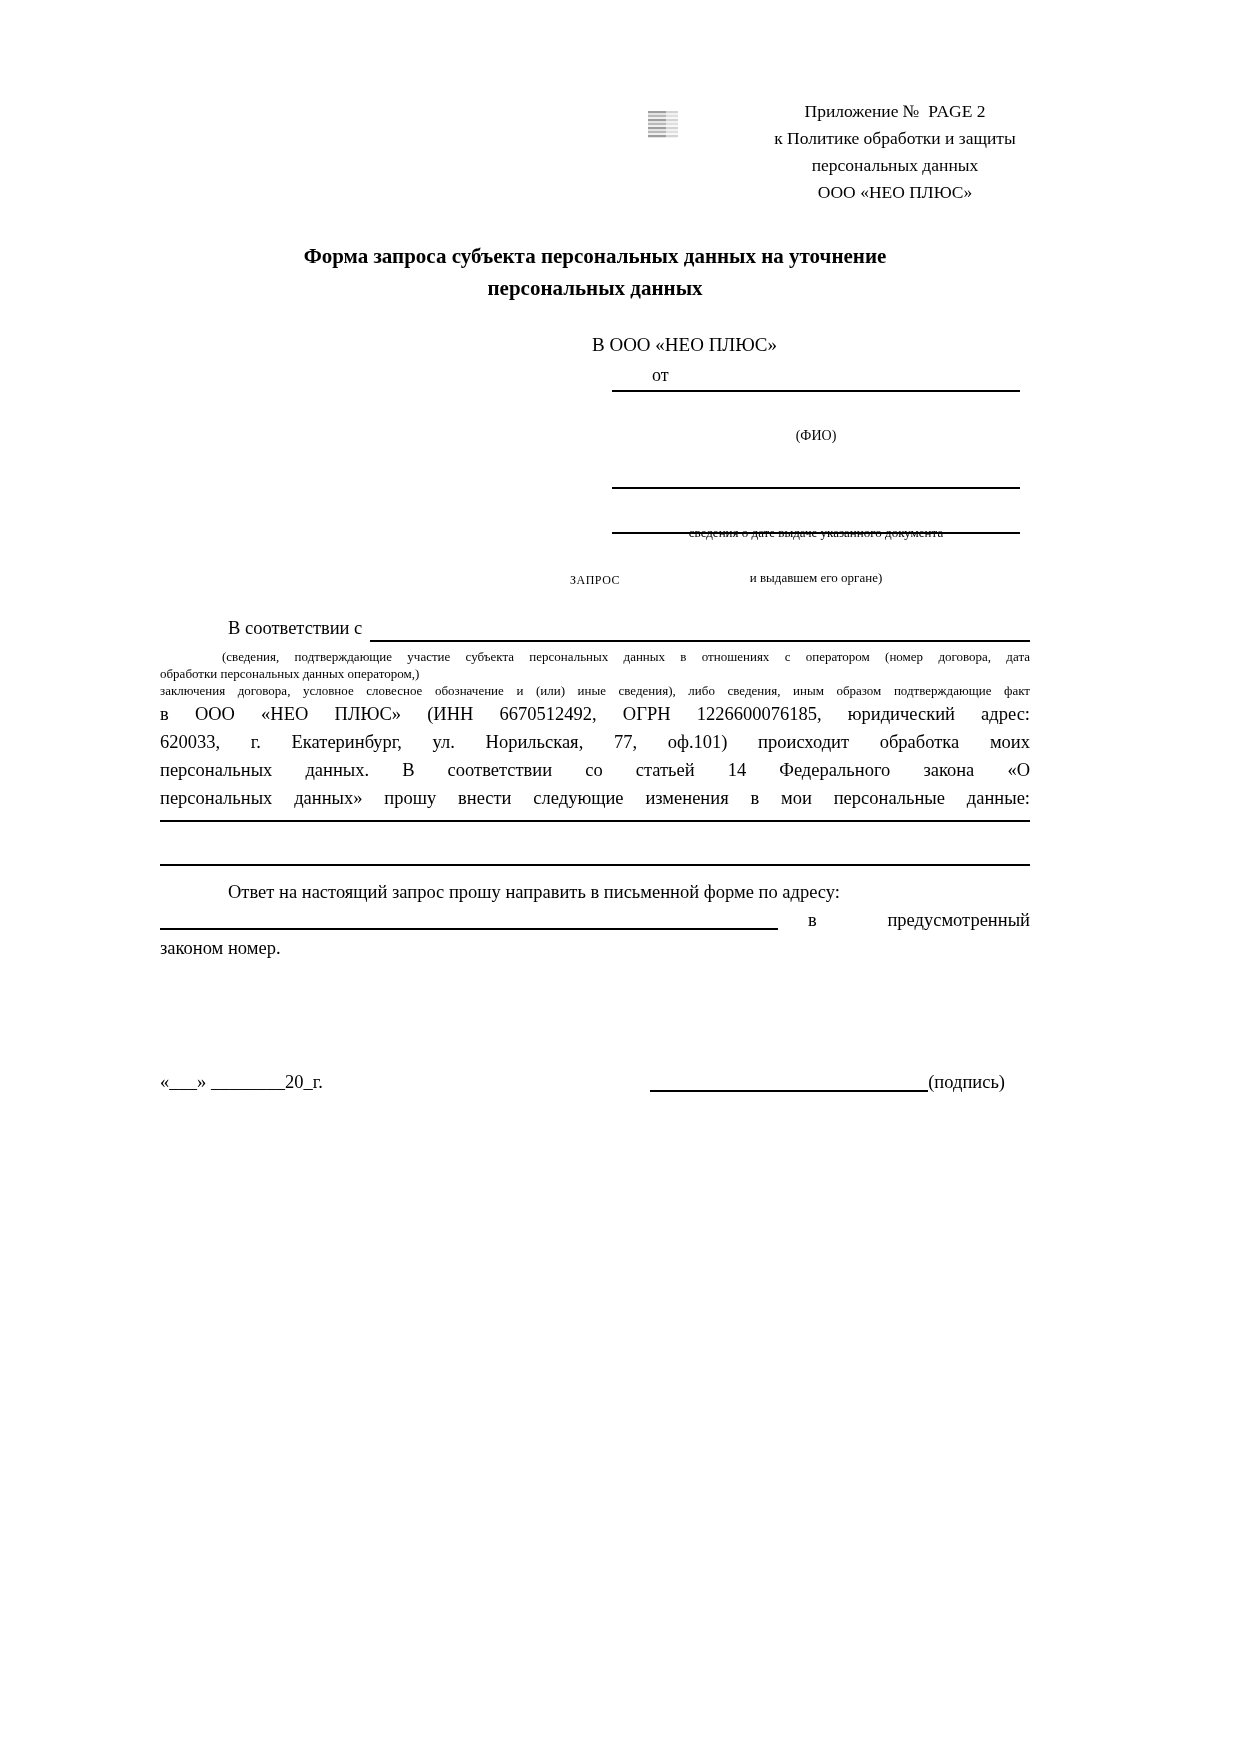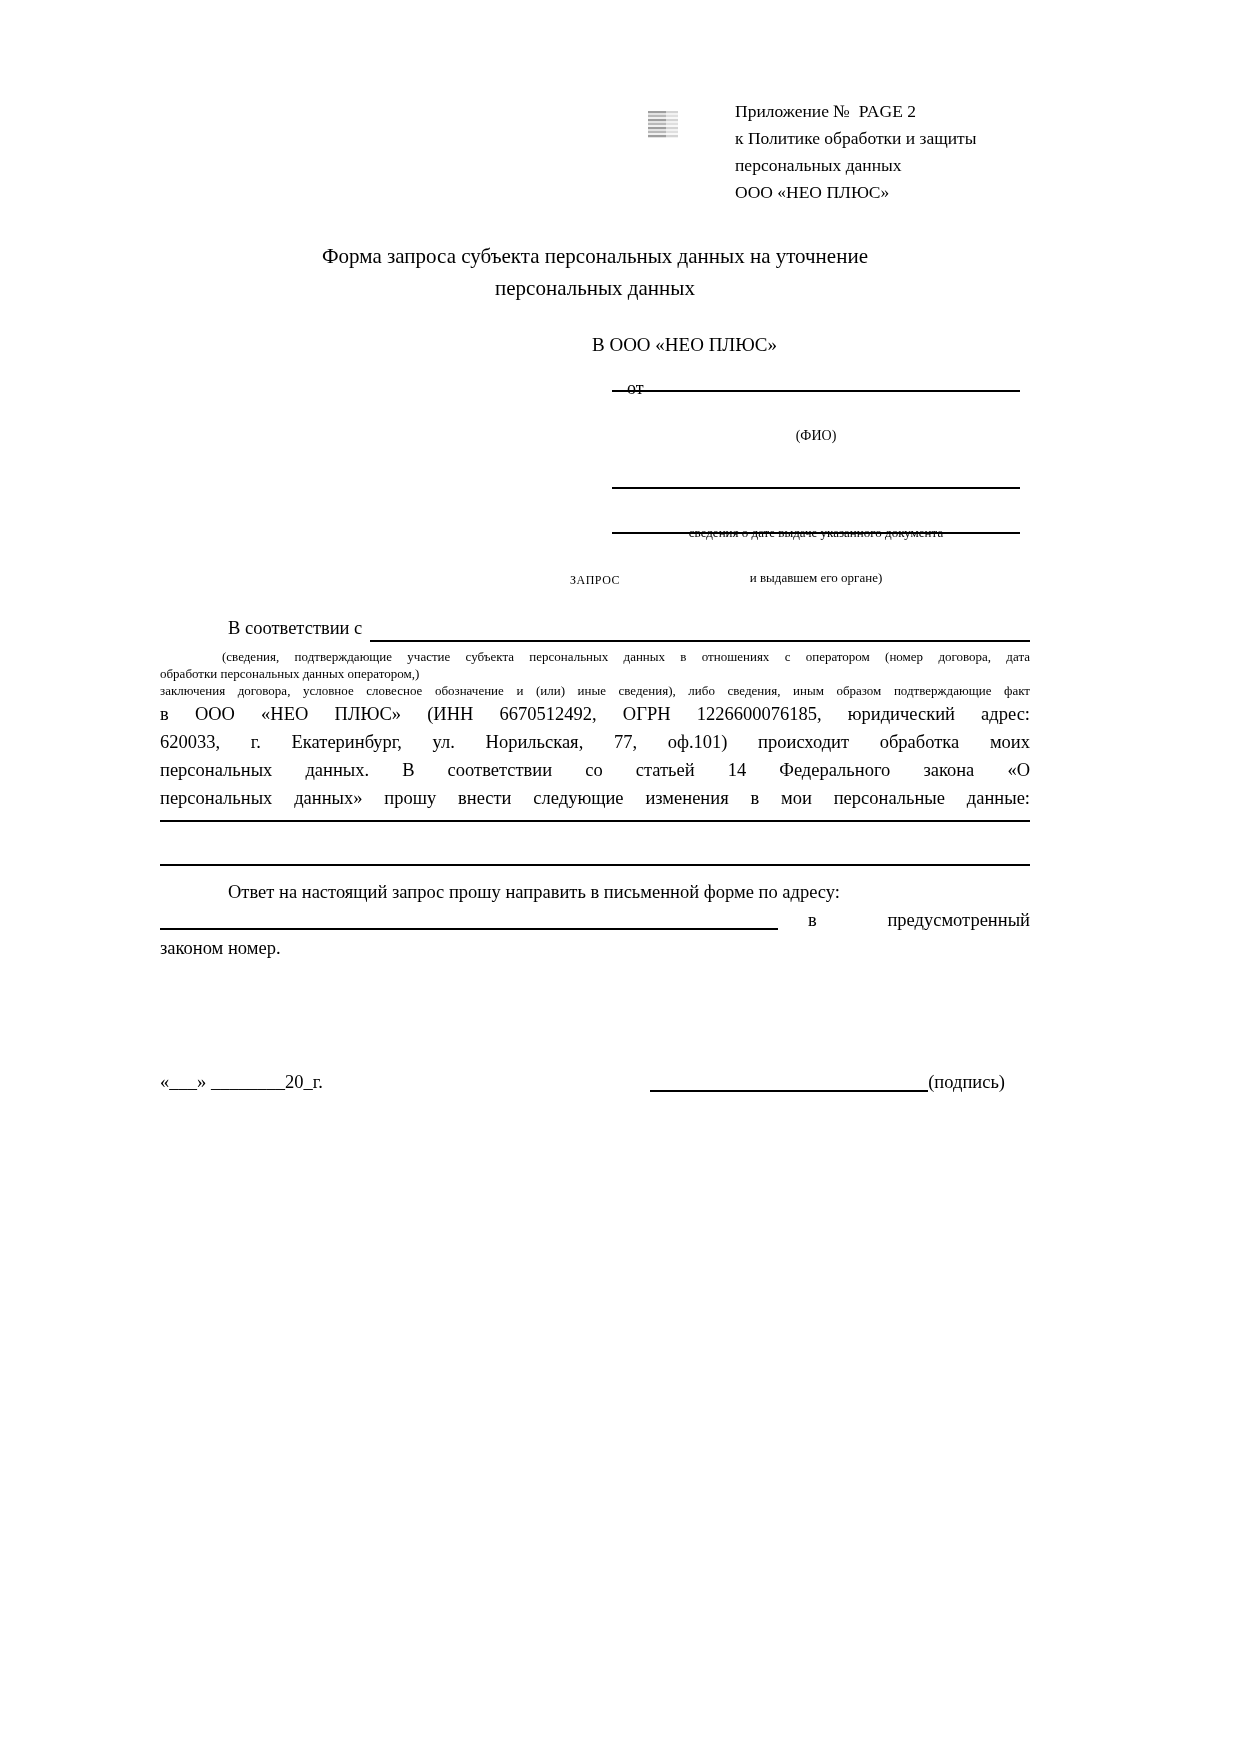--- a/index.html
+++ b/index.html
@@ -2,42 +2,42 @@
 <html><head>
 <meta charset="utf-8">
 <style>
   * { margin:0; padding:0; box-sizing:border-box; }
   html,body { background:#ffffff; }
   body { width:1242px; height:1755px; }
   .page {
     position:relative; width:1242px; height:1755px; background:#fff;
     font-family:"Liberation Serif","DejaVu Serif",serif; color:#000;
   }
-  .pre { white-space:pre-wrap; }
+  .pre { white-space:pre-wrap;text-align:center; }
 
   
   .greeked {
     position:absolute; left:648px; top:111px; width:30px; height:27px;
     background:
       linear-gradient(90deg, rgba(255,255,255,0) 0 60%, rgba(255,255,255,.55) 60% 100%),
       repeating-linear-gradient(180deg, #9e9e9e 0 2px, #e3e3e3 2px 4px, #b9b9b9 4px 6px, #f0f0f0 6px 8px);
   }
 
   .header-block {
     position:absolute; left:735px; top:98px; width:320px;
     font-size:17.5px; line-height:27px;
   }
 
   .doc-title {
     position:absolute; left:160px; top:240px; width:870px;
-    text-align:center; font-weight:normal; font-size:21px; line-height:32px;
+    text-align:center; font-weight:bold; font-size:21px; line-height:32px;
   }
 
   .to-line   { position:absolute; left:592px; top:334px; font-size:19px; }
-  .from-label{ position:absolute; left:627px; top:365px; font-size:18px;margin-top:13px; }
+  .from-label{ position:absolute; left:652px; top:365px; font-size:18px; }
 
   .field { position:absolute; left:612px; width:408px; }
   .field-line { height:0; border-bottom:2px solid #000; }
   .field-caption { text-align:center; font-size:13px; line-height:16px; padding-top:4px;margin-top:32px; }
   .field-caption.fio { font-size:14px; }
 
   .request-heading {
     position:absolute; left:160px; top:573px; width:870px;
     text-align:center; font-size:12px; letter-spacing:.5px;
   }

